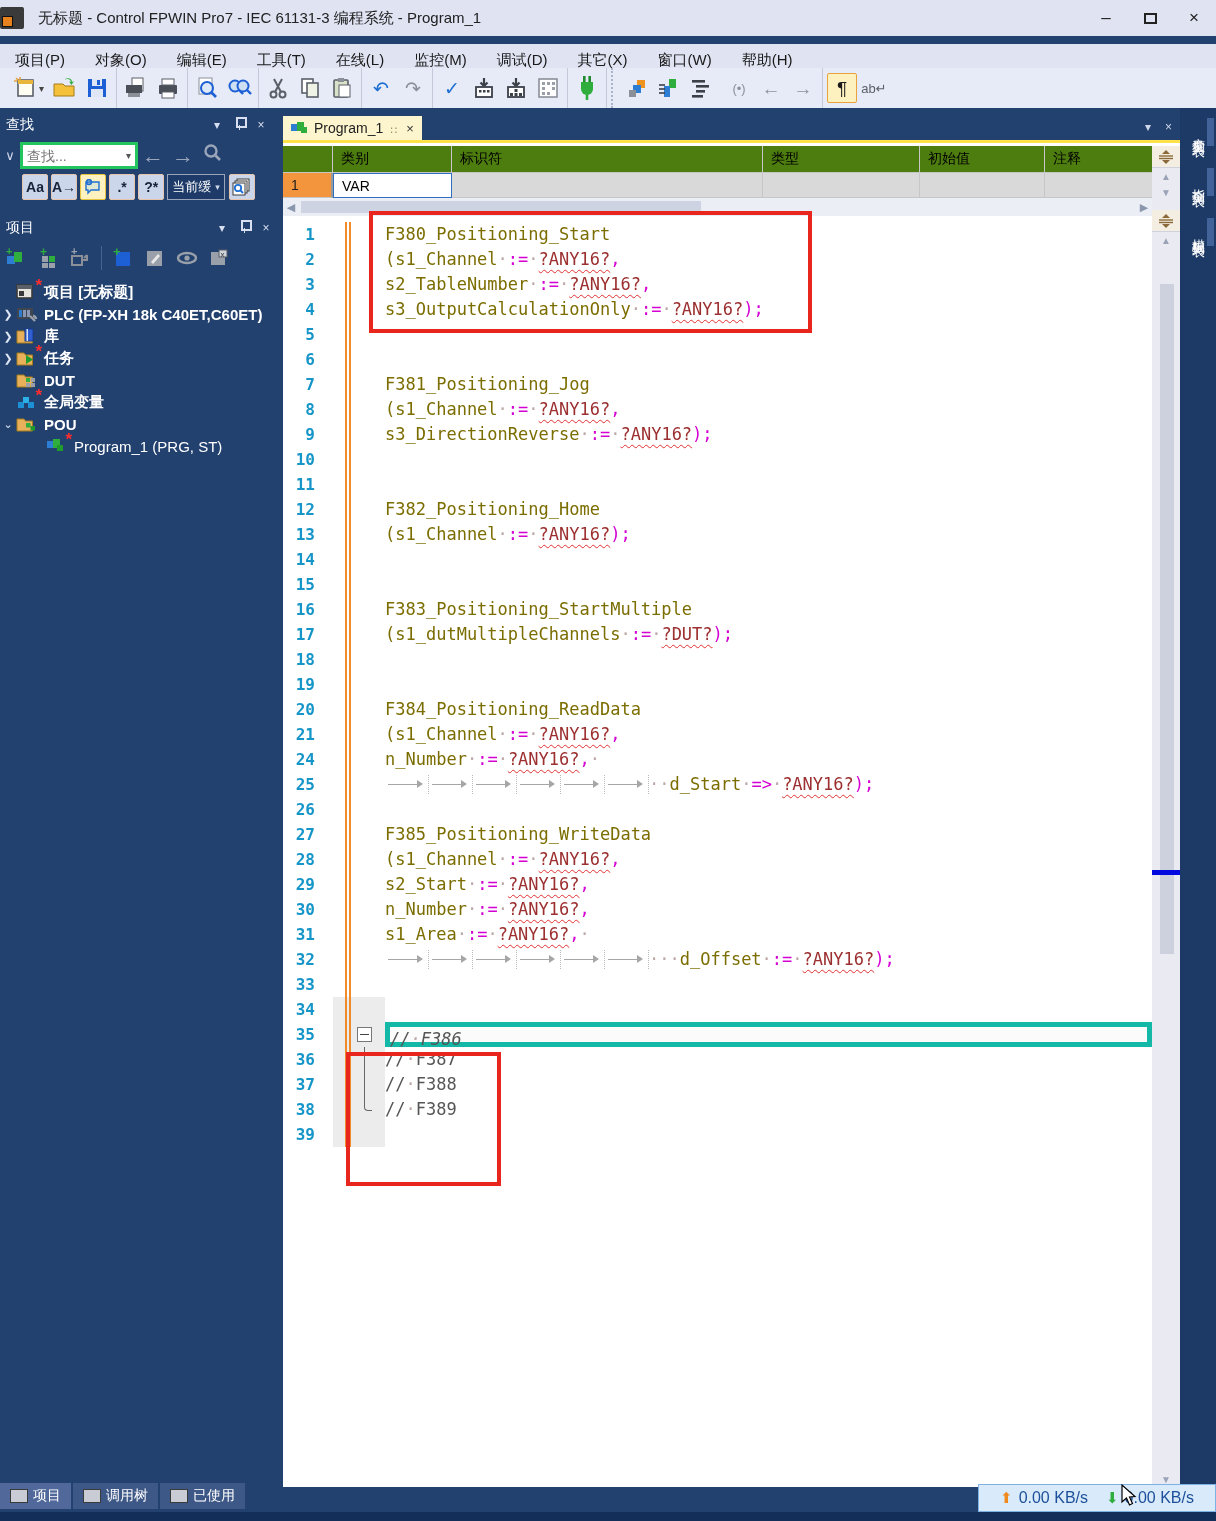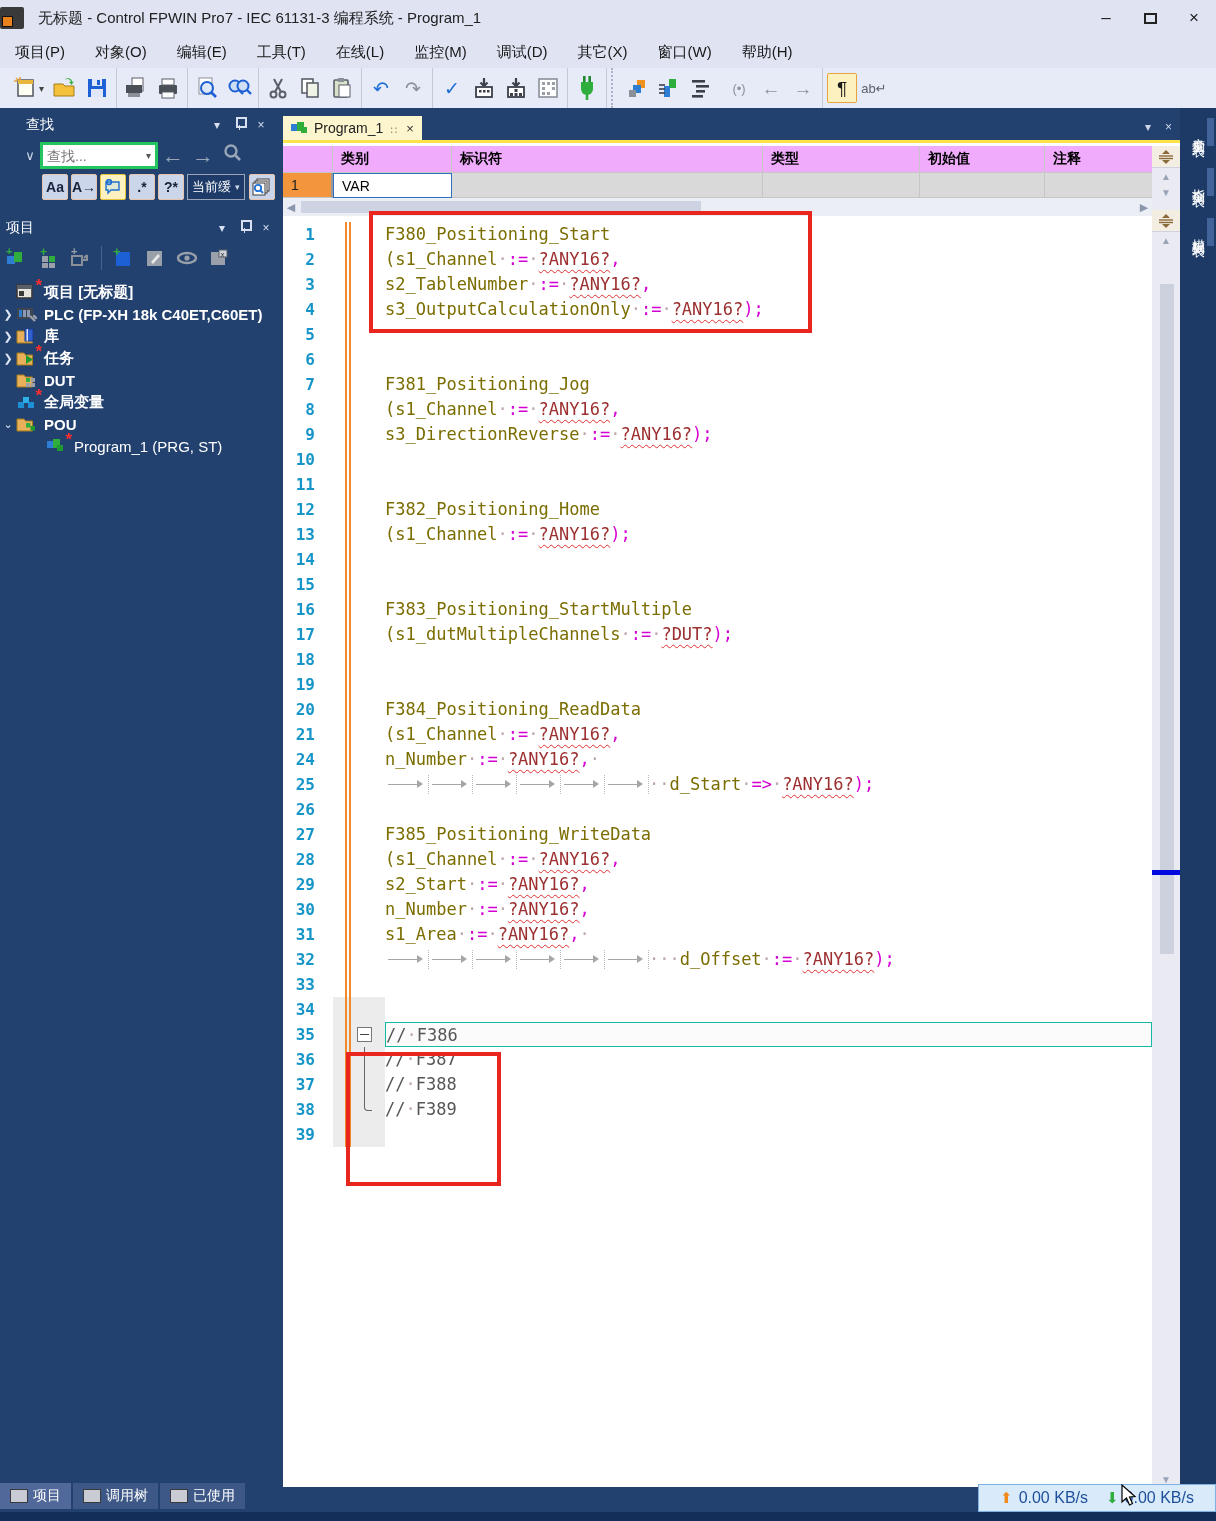--- a/index.html
+++ b/index.html
@@ -15,21 +15,21 @@
   
   #titlebar { position:absolute; left:0; top:0; width:1216px; height:36px;
     background:#dfe3f2; display:flex; align-items:center; padding-left:0; }
   #app-icon { width:24px; height:22px; background:#3a3a3a; border-radius:2px; position:relative; margin-right:14px; }
   #app-icon::after { content:""; position:absolute; left:2px; bottom:2px; width:9px; height:9px; background:#e8821e; border:1px solid #111; }
   #title-text { font-size:15px; color:#222; }
   #win-controls { margin-left:auto; display:flex; }
   .winbtn { width:44px; height:30px; display:flex; align-items:center; justify-content:center;
     font-size:17px; color:#222; }
   .winbtn .sq { width:13px; height:11px; border:2px solid #222; }
-  #menubar { position:absolute; left:0; top:36px; width:1216px; height:32px;
+  #menubar { position:absolute; left:0; top:44px; width:1216px; height:32px;
     background:#dfe3f2; display:flex; align-items:center; }
   .menu-item { padding:0 15px; height:100%; display:flex; align-items:center; font-size:15px; color:#1a1a1a; }
   #toolbar { position:absolute; left:0; top:68px; width:1216px; height:40px;
     background:#e7ebf7; display:flex; align-items:center; padding-left:6px; }
   .tb-group { display:flex; align-items:center; height:100%; padding:0 3px; border-right:1px solid #c3c9d9; }
   .tb-group.nosep { border-right:none; }
   .tb-group.dotted { border-right:none; border-left:2px dotted #aab3c8; margin-left:4px; padding-left:8px; }
   .tb-btn { width:30px; height:30px; margin:0 1px; display:flex; align-items:center; justify-content:center; position:relative; border-radius:2px; }
   .tb-btn.active { background:#fdf2bf; border:1px solid #e8a33d; }
   .tb-btn svg { display:block; }
@@ -40,21 +40,21 @@
   #workspace { position:absolute; left:0; top:108px; width:1216px; height:1413px; background:#22416f; }
 
   
   .panel-title { height:26px; display:flex; align-items:center; color:#fff; font-size:14px; padding:0 6px; }
   .panel-title .pt-icons { margin-left:auto; display:flex; align-items:center; color:#d8dff0; }
   .pt-ico { width:22px; text-align:center; font-size:12px; }
   .pin { display:inline-block; width:9px; height:13px; position:relative; }
   .pin::before { content:""; position:absolute; left:1px; top:0; width:7px; height:7px; border:2px solid #d8dff0; }
   .pin::after { content:""; position:absolute; left:4px; top:8px; width:1.5px; height:5px; background:#d8dff0; }
 
-  #find-panel { position:absolute; left:0; top:4px; width:278px; height:100px;padding-left:20px; }
+  #find-panel { position:absolute; left:0; top:4px; width:278px; height:100px; }
   #find-row1 { display:flex; align-items:center; margin-top:4px; }
   #find-chevron { color:#cfd8ea; width:20px; text-align:center; font-size:13px; }
   #find-input-wrap { width:118px; height:27px; background:#ffffff; border:3px solid #22c55e; display:flex; align-items:center; padding:0 4px; }
   #find-input { border:none; outline:none; width:92px; font-size:14px; color:#8a8a8a; font-family:inherit; background:transparent; }
   #find-dd { margin-left:auto; color:#555; font-size:10px; }
   .find-nav { color:#9aa5ba; font-size:22px; font-weight:bold; width:30px; text-align:center; }
   #find-row2 { display:flex; align-items:center; margin-top:5px; padding-left:22px; }
   .mini-btn { min-width:26px; height:26px; margin-right:3px; display:flex; align-items:center; justify-content:center;
     font-size:14px; font-weight:bold; color:#17223a; background:#ccd6ea; border:1px solid #e7c4ab; border-radius:2px; }
   .mini-btn.bubble { background:#fdf2bf; border:1px solid #e8c43d; }
@@ -91,21 +91,21 @@
   #doc-tab { height:20px; background:#fdf5cd; display:flex; align-items:center; padding:12px 8px; font-size:14px; color:#222; }
   #doc-tab .grip { color:#9a8f5a; font-size:11px; margin:4px 2px 0 7px; letter-spacing:1px; }
   #doc-tab .close { margin-left:6px; color:#333; font-size:13px; }
   #tabwell-btns { position:absolute; right:8px; bottom:6px; color:#cfd8ea; display:flex; gap:14px; font-size:12px; }
   #docarea { position:absolute; left:0; top:28px; width:897px; height:1344px; background:#fff; border-top:3px solid #ffe24a; }
 
   
   #vartable { position:absolute; left:0; top:3px; width:869px; height:52px; }
   .vt-row { display:flex; }
   .vt-cell { border-right:1px solid #c6c6c6; border-bottom:1px solid #c6c6c6; padding:0 8px; display:flex; align-items:center; font-size:14px; }
-  .vt-head { height:27px; background:#f0abfc; color:#000;font-weight:bold; }
+  .vt-head { height:27px; background:#4d7c0f; color:#000; }
   .vt-body { height:25px; background:#d9d9d9; }
   .vt-rowhdr { width:50px; flex:none; }
   .vt-rowhdr.body { background:#f2953c; color:#222; border-right:2px solid #9a9a9a; }
   .c-cat { width:119px; flex:none; }
   .c-idf { width:311px; flex:none; }
   .c-typ { width:157px; flex:none; }
   .c-ini { width:125px; flex:none; }
   .c-cmt { width:107px; flex:none; border-right:none; }
   .vt-body.c-cat { background:#fff; border:1px solid #2f6fbe; color:#000; }
 
@@ -131,21 +131,21 @@
   .crow { display:flex; height:25px; line-height:25px; white-space:pre; }
   .crow .ln { width:50px; flex:none; text-align:right; padding-right:18px; color:#1695c8; font-weight:bold; font-size:16px; }
   .crow .zone { width:52px; flex:none; position:relative; }
   .crow .zone.gray { background:#ececec; }
   .crow .zone .oline { position:absolute; left:12px; top:0; bottom:0; width:6px; border-left:2px solid #f08a2a; border-right:2px solid #f08a2a; }
   .fold-box { position:absolute; left:24px; top:5px; width:15px; height:15px; background:#fff; border:1px solid #777; }
   .fold-box::after { content:""; position:absolute; left:2px; top:6px; width:9px; height:1px; background:#444; }
   .fold-line { position:absolute; left:31px; top:0; bottom:0; width:1px; background:#666; }
   .fold-end { position:absolute; left:31px; top:0; height:14px; width:8px; border-left:1px solid #666; border-bottom:1px solid #666; border-bottom-left-radius:4px; }
   .crow .ctext { flex:1; }
-  .crow.current .ctext { border:1px solid #14b8a6; background:#fbfbfb; }
+  .crow.current .ctext { border:5px solid #14b8a6; background:#fbfbfb;font-style:italic; }
   .seg-id { color:#7b6d00; }
   .seg-op { color:#d400d4; }
   .seg-any { color:#9c2f2f; text-decoration:underline; text-decoration-style:wavy; text-decoration-color:#e03030; text-decoration-thickness:1px; text-underline-offset:4px; }
   .seg-cm { color:#565656; }
   .seg-ws { color:#bda8a8; }
   .seg-tab { display:inline-block; width:44px; height:25px; position:relative; vertical-align:top; }
   .seg-tab::before { content:""; position:absolute; left:3px; right:12px; top:12px; border-top:1px solid #a6a6a6; }
   .seg-tab::after { content:""; position:absolute; right:6px; top:8px; border-left:6px solid #a6a6a6; border-top:4px solid transparent; border-bottom:4px solid transparent; }
   .seg-tab i { position:absolute; right:0; top:3px; bottom:3px; border-right:1px dotted #b8b8b8; }
 

